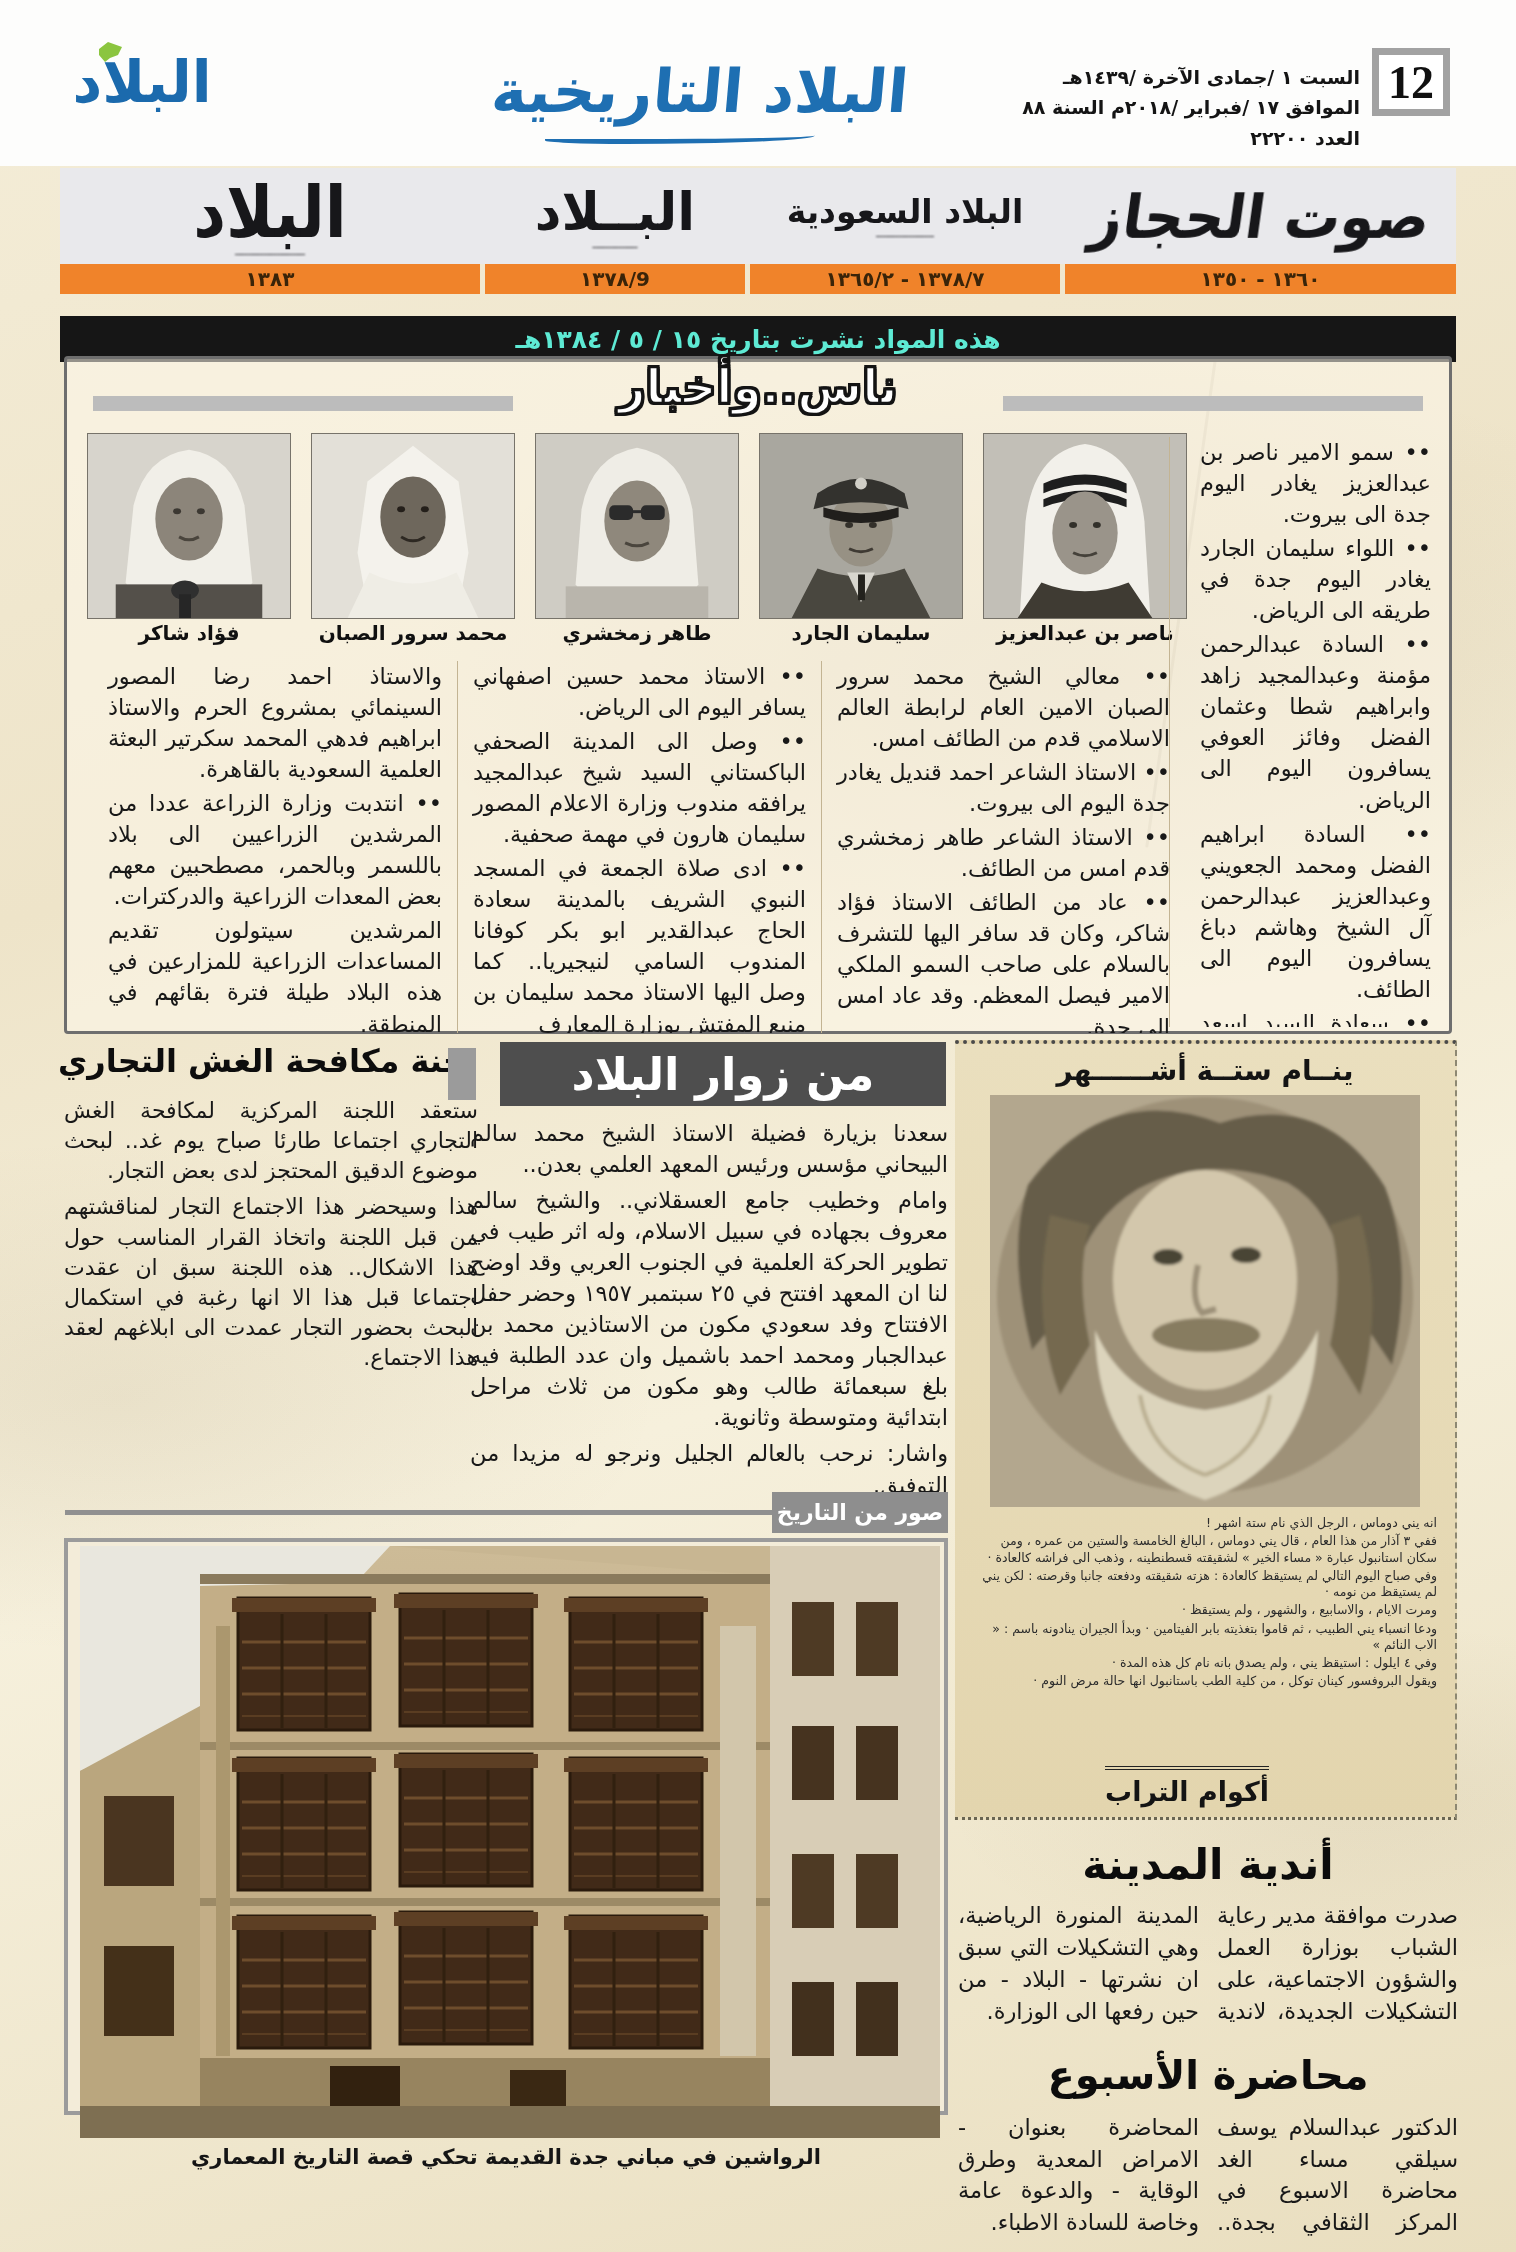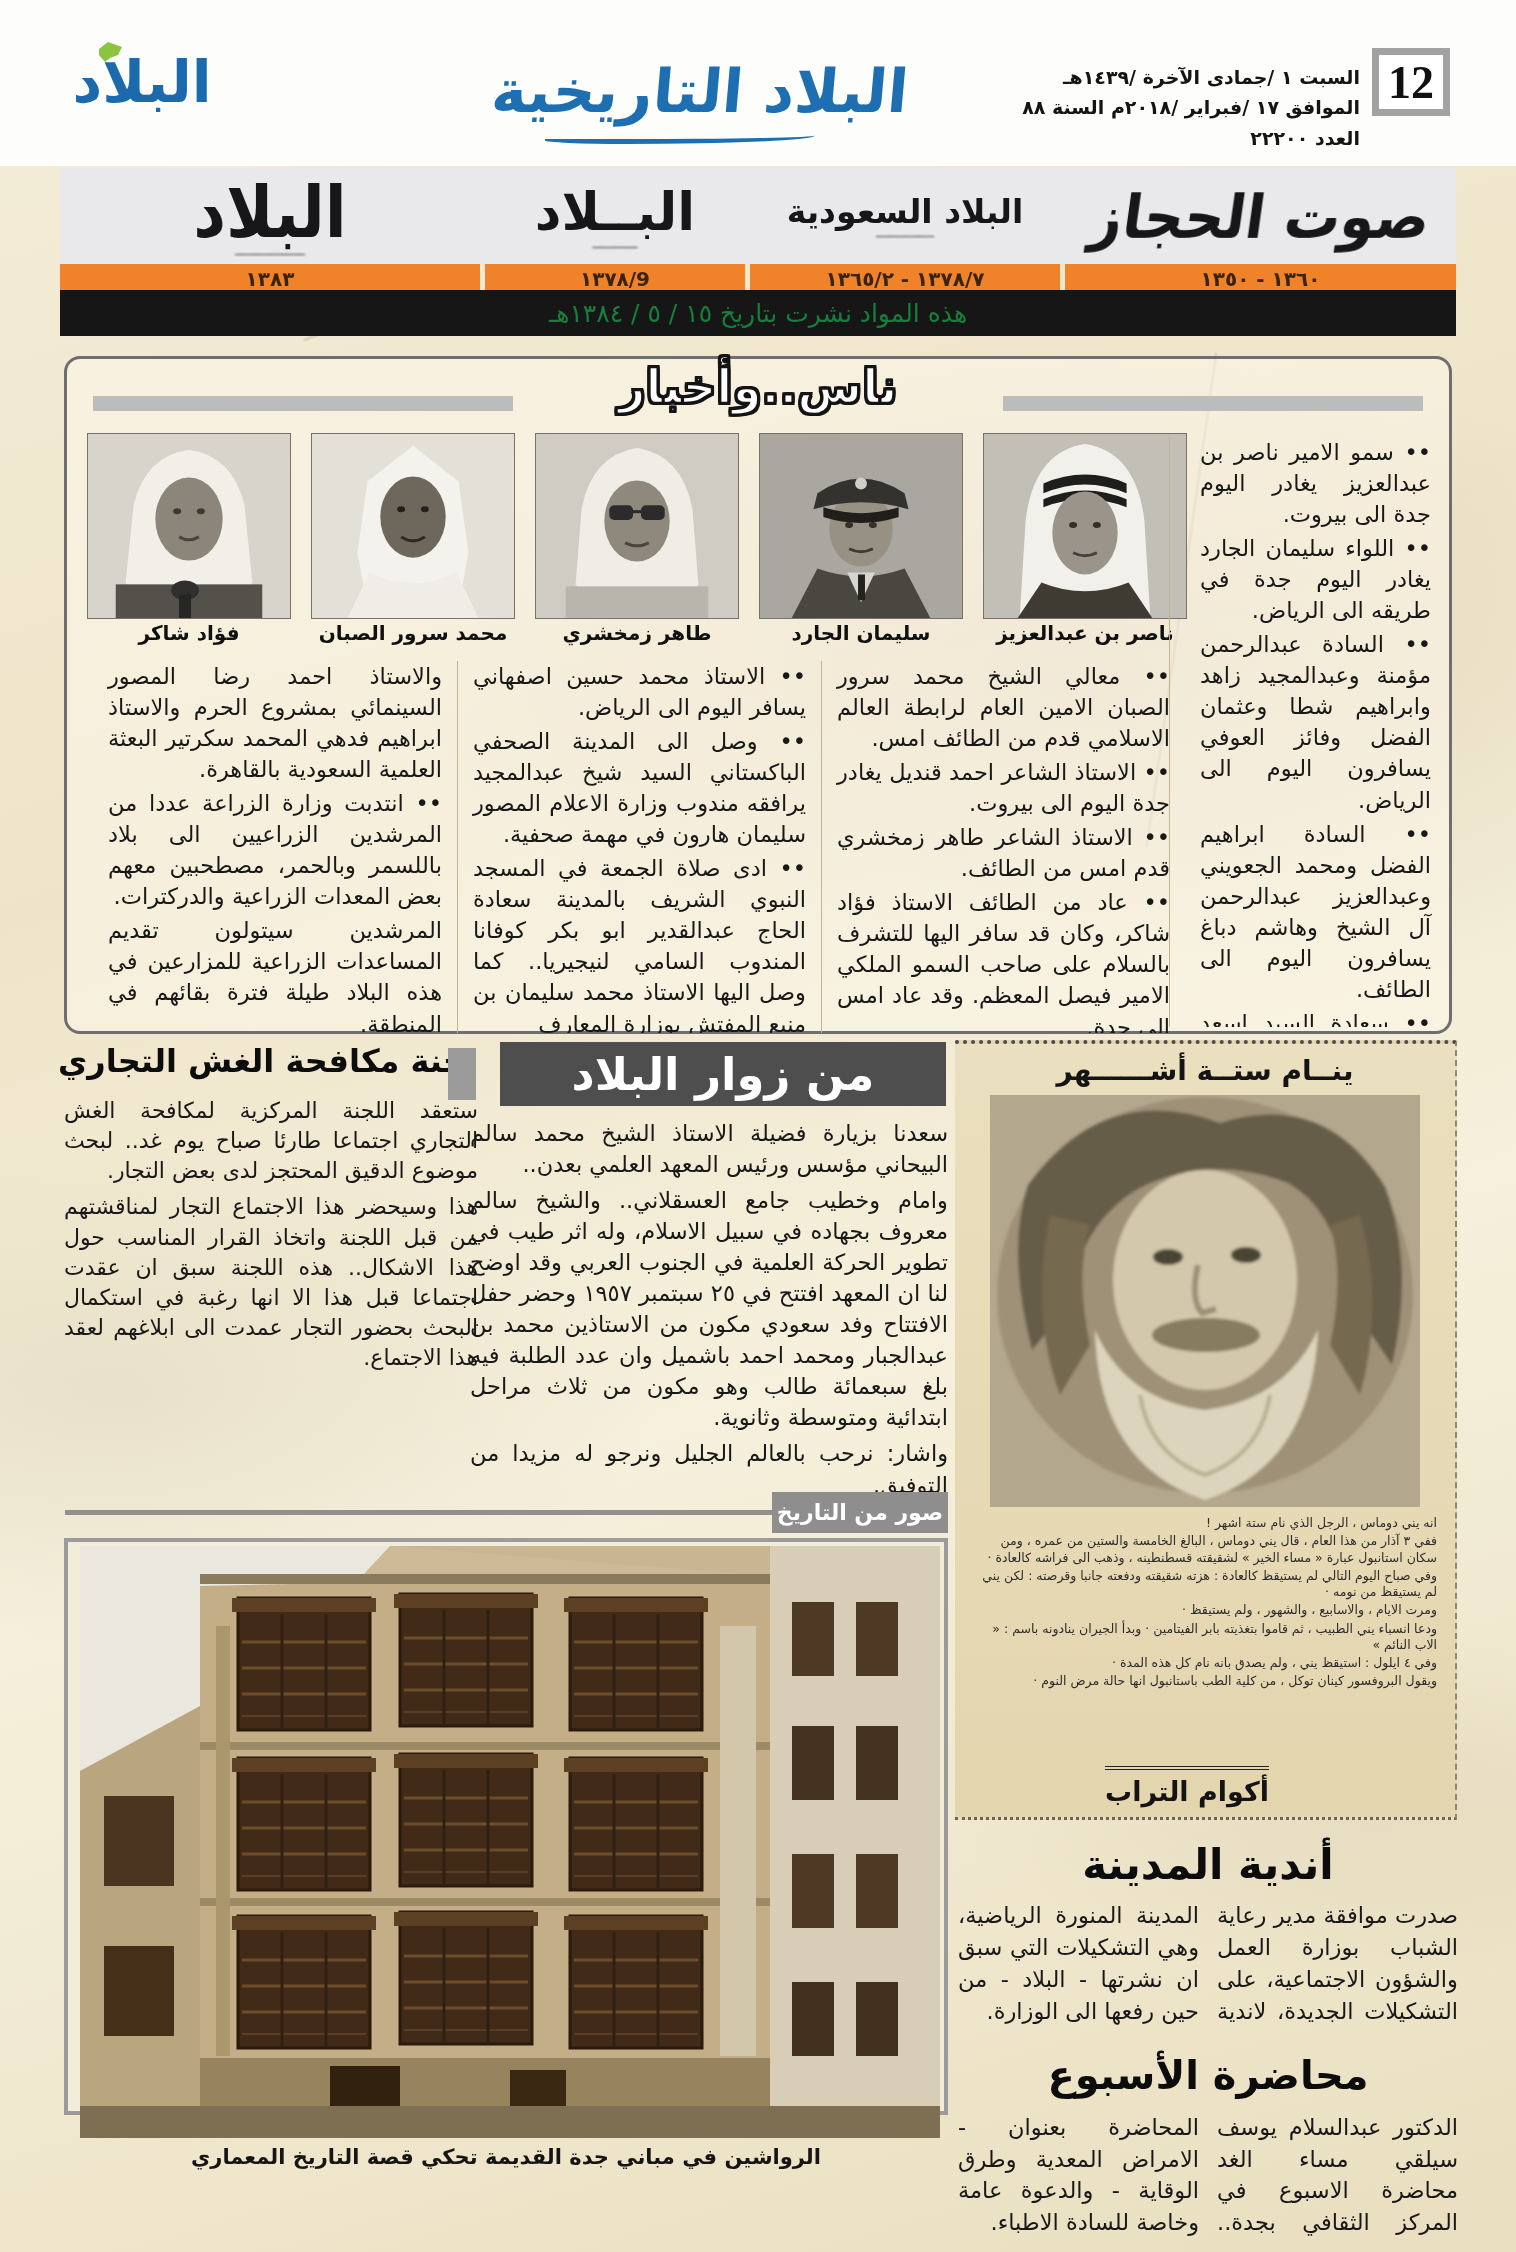--- a/index.html
+++ b/index.html
@@ -35,27 +35,27 @@
   .mast .nm{font-weight:900;filter:blur(.5px)}
   .mA{left:0;width:420px}   .mA .nm{font-size:64px;transform:scaleY(1.12)}
   .mB{left:425px;width:260px}.mB .nm{font-size:52px}
   .mC{left:690px;width:310px}.mC .nm{font-size:33px}
   .mD{left:1005px;width:391px}.mD .nm{font-size:56px;transform:skewX(-8deg) scaleY(1.08)}
   .tag{font-size:11px;letter-spacing:1px;color:#35353a;filter:blur(1px);margin-top:-4px;overflow:hidden;white-space:nowrap;max-width:90%}
   .dseg{position:absolute;top:264px;height:30px;background:#f0832a;display:flex;align-items:center;
         justify-content:center;font-weight:700;font-size:20px;color:#3a2409;direction:ltr}
   .dA{left:60px;width:420px}.dB{left:485px;width:260px}.dC{left:750px;width:310px}.dD{left:1065px;width:391px}
 
-  .pubbar{position:absolute;left:60px;top:290px;width:1396px;height:46px;background:#161616;
-          color:#15803d;display:flex;align-items:center;justify-content:center;
-          font-size:25px;font-weight:400;letter-spacing:1px}
+  .pubbar{position:absolute;left:60px;top:316px;width:1396px;height:46px;background:#161616;
+          color:#5eead4;display:flex;align-items:center;justify-content:center;
+          font-size:25px;font-weight:700;letter-spacing:1px}
 
   
   .newsbox{position:absolute;left:64px;top:356px;width:1388px;height:678px;
-           border:3px solid #6e6e6e;border-radius:16px;background:rgba(253,248,235,.55)}
+           border:3px solid #6e6e6e;border-radius:4px;background:rgba(253,248,235,.55)}
   .nt-bar{position:absolute;top:37px;height:15px;background:#bcbcbc}
   .nt-l{left:26px;width:420px}.nt-r{right:26px;width:420px}
   .nt{position:absolute;top:0;left:0;width:100%;text-align:center;font-size:47px;font-weight:900;
       color:#fff;-webkit-text-stroke:2.4px #141414;
       text-shadow:-2px 0 #141414,2px 0 #141414,0 -2px #141414,0 2px #141414,
                   -2px -2px #141414,2px -2px #141414,-2px 2px #141414,2px 2px #141414}
   .photorow{position:absolute;left:20px;top:74px;width:1252px;display:flex;gap:20px;direction:ltr}
   .fig{width:204px}
   .ph{width:204px;height:186px;border:1px solid #77736a;display:block}
   .cap{height:28px;display:flex;align-items:center;justify-content:center;

